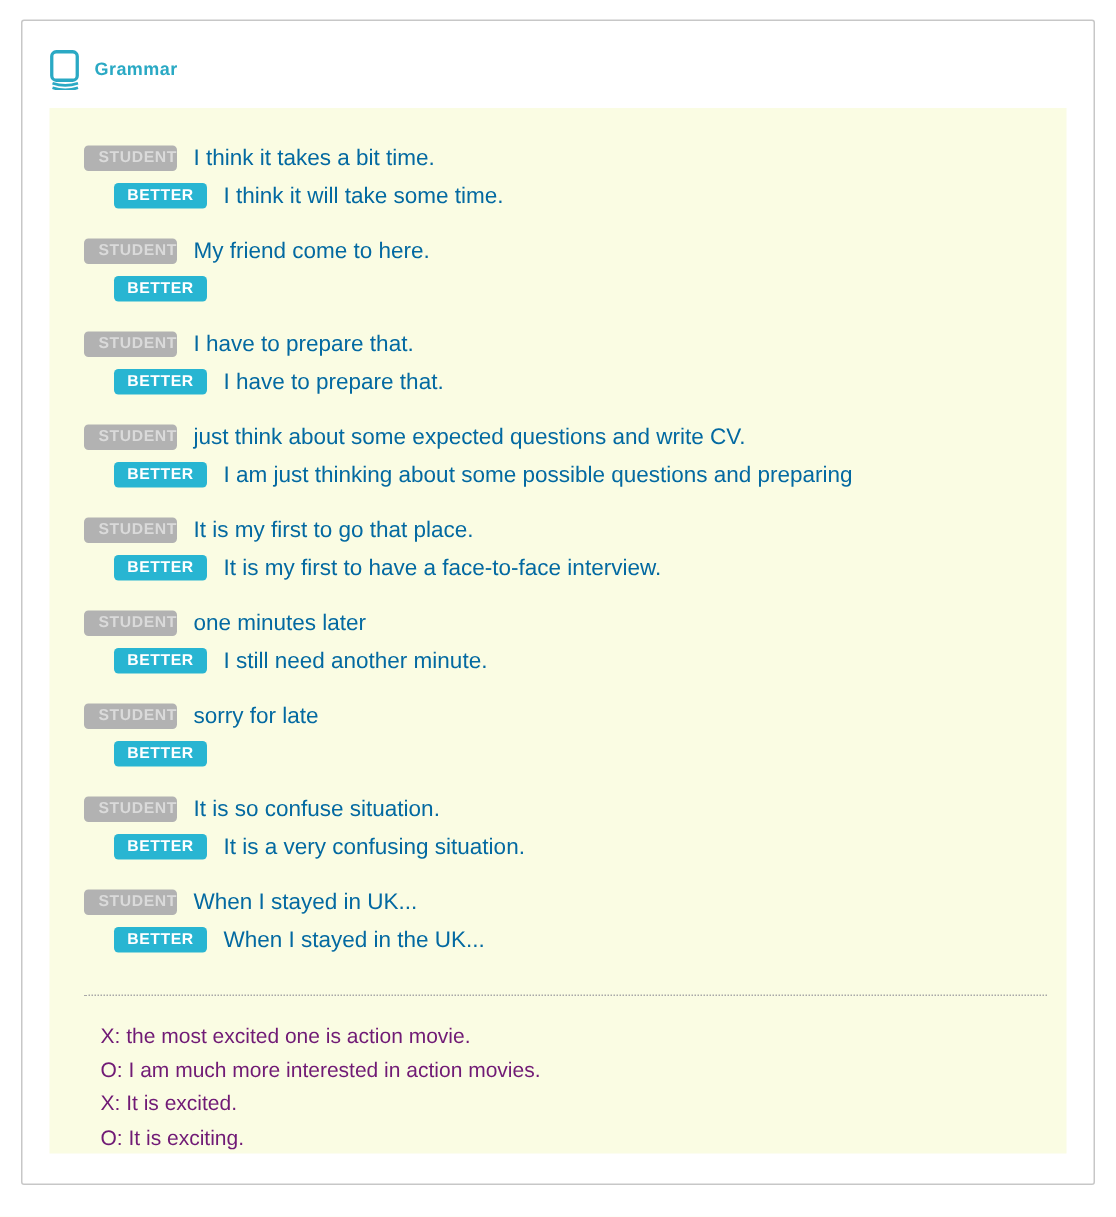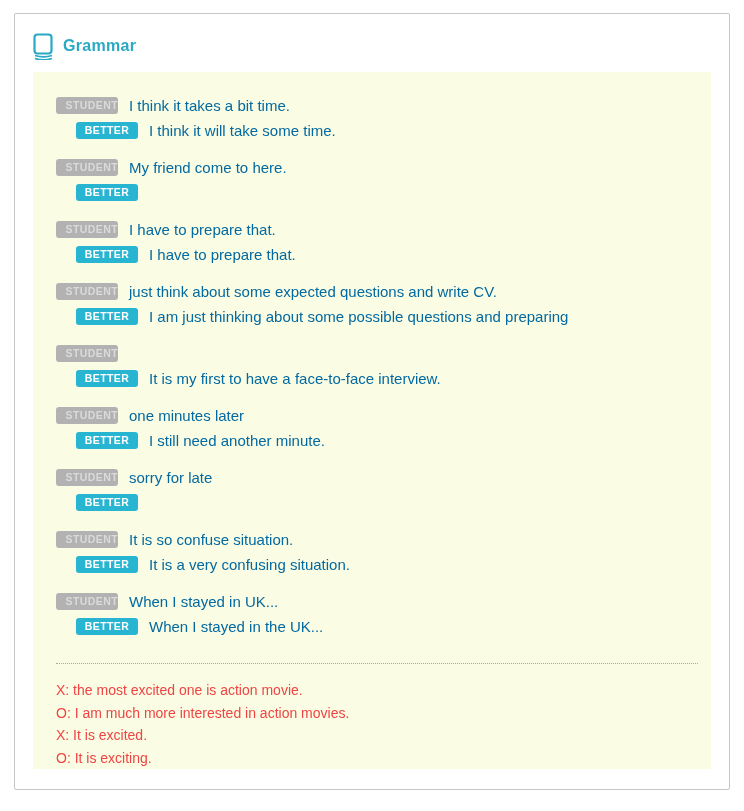--- a/index.html
+++ b/index.html
@@ -25,21 +25,21 @@
     align-items: center;
     height: 28px;
   }
   .book-icon {
     width: 21px; height: 27px;
     margin-right: 9px;
     display: block;
   }
   .title {
     color: #2aa9c4;
-    font-size: 16px;
+    font-size: 12px;
     font-weight: bold;
     letter-spacing: 0.3px;
   }
   .content {
     position: absolute;
     left: 18px; top: 58px;
     width: 678px; height: 697px;
     background: #fafce3;
     padding: 21px 13px 0 23px;
   }
@@ -70,23 +70,24 @@
   }
   .divider {
     border: 0;
     border-top: 1px dotted #a8a8a8;
     margin: 25px 0 13px 0;
     height: 0;
   }
   .notes { padding-top: 2px; }
   .note-line {
     font-size: 14px;
-    color: #ef4444;
+    color: #701a75;
     line-height: 22.5px;
     white-space: nowrap;
+    margin-left: 11px;
   }
 </style>
 </head>
 <body>
 
 <div class="page">
 
   <div class="header">
     <svg class="book-icon" viewBox="0 0 21 27" fill="none" xmlns="http://www.w3.org/2000/svg">
       <rect x="1.5" y="1.5" width="17" height="19" rx="3" stroke="#2aa9c4" stroke-width="2.2"></rect>
@@ -137,20 +138,21 @@
       </div>
       <div class="row">
         <span class="badge better">BETTER</span>
         <span class="sentence">I am just thinking about some possible questions and preparing</span>
       </div>
     </div>
 
     <div class="pair">
       <div class="row">
         <span class="badge student">STUDENT</span>
+        <span class="sentence">It is my first to go that place.</span>
       </div>
       <div class="row">
         <span class="badge better">BETTER</span>
         <span class="sentence">It is my first to have a face-to-face interview.</span>
       </div>
     </div>
 
     <div class="pair">
       <div class="row">
         <span class="badge student">STUDENT</span>

